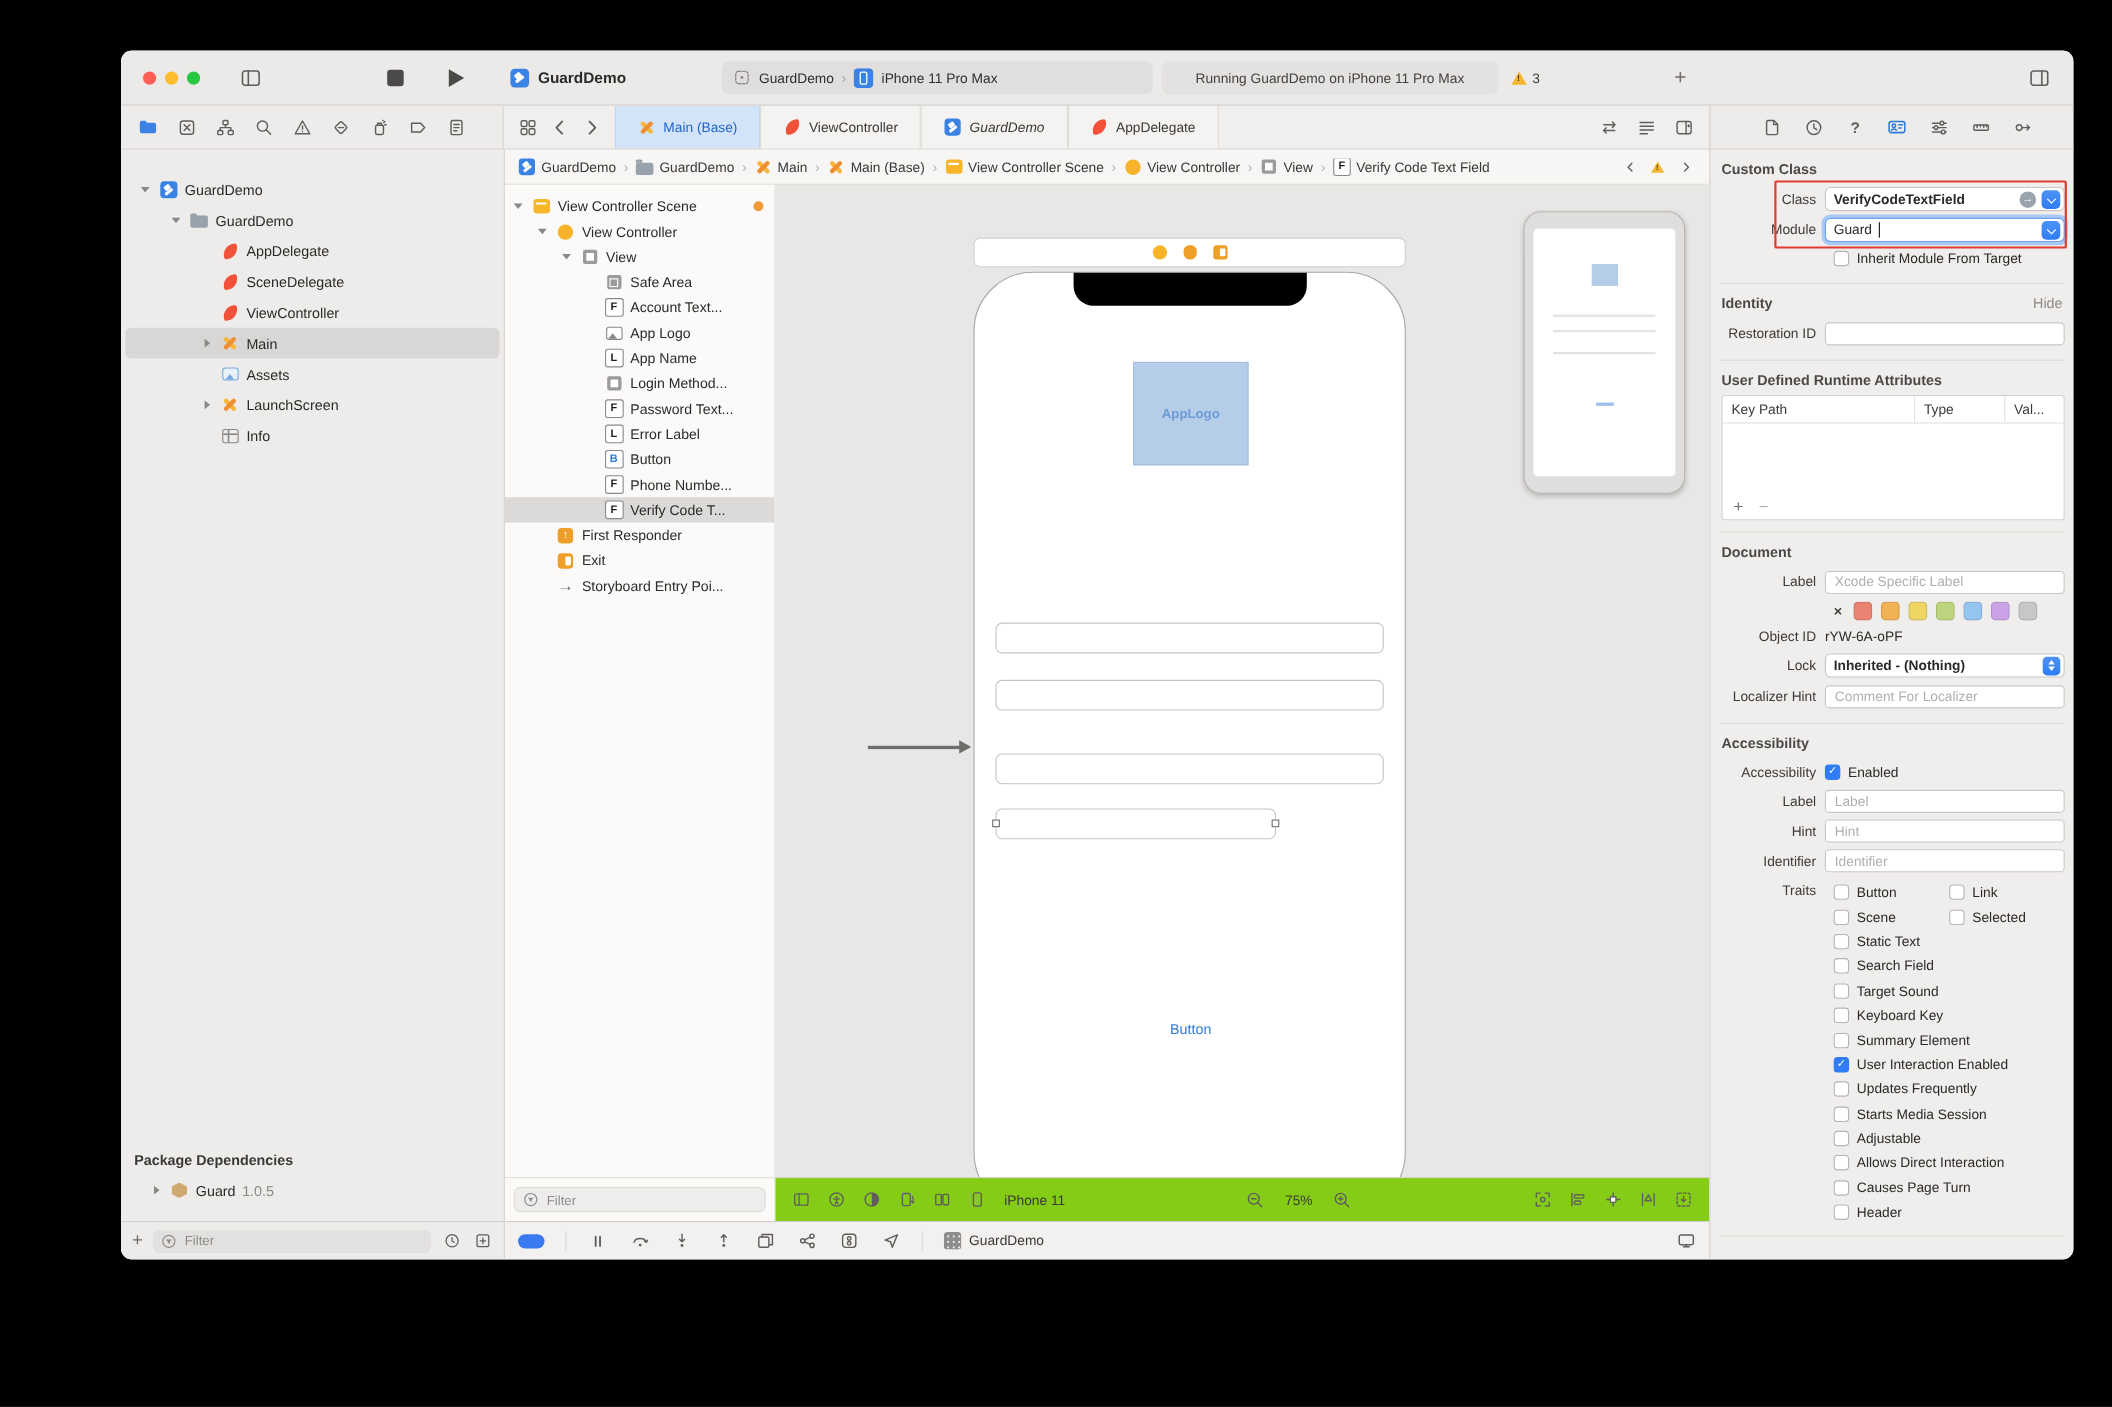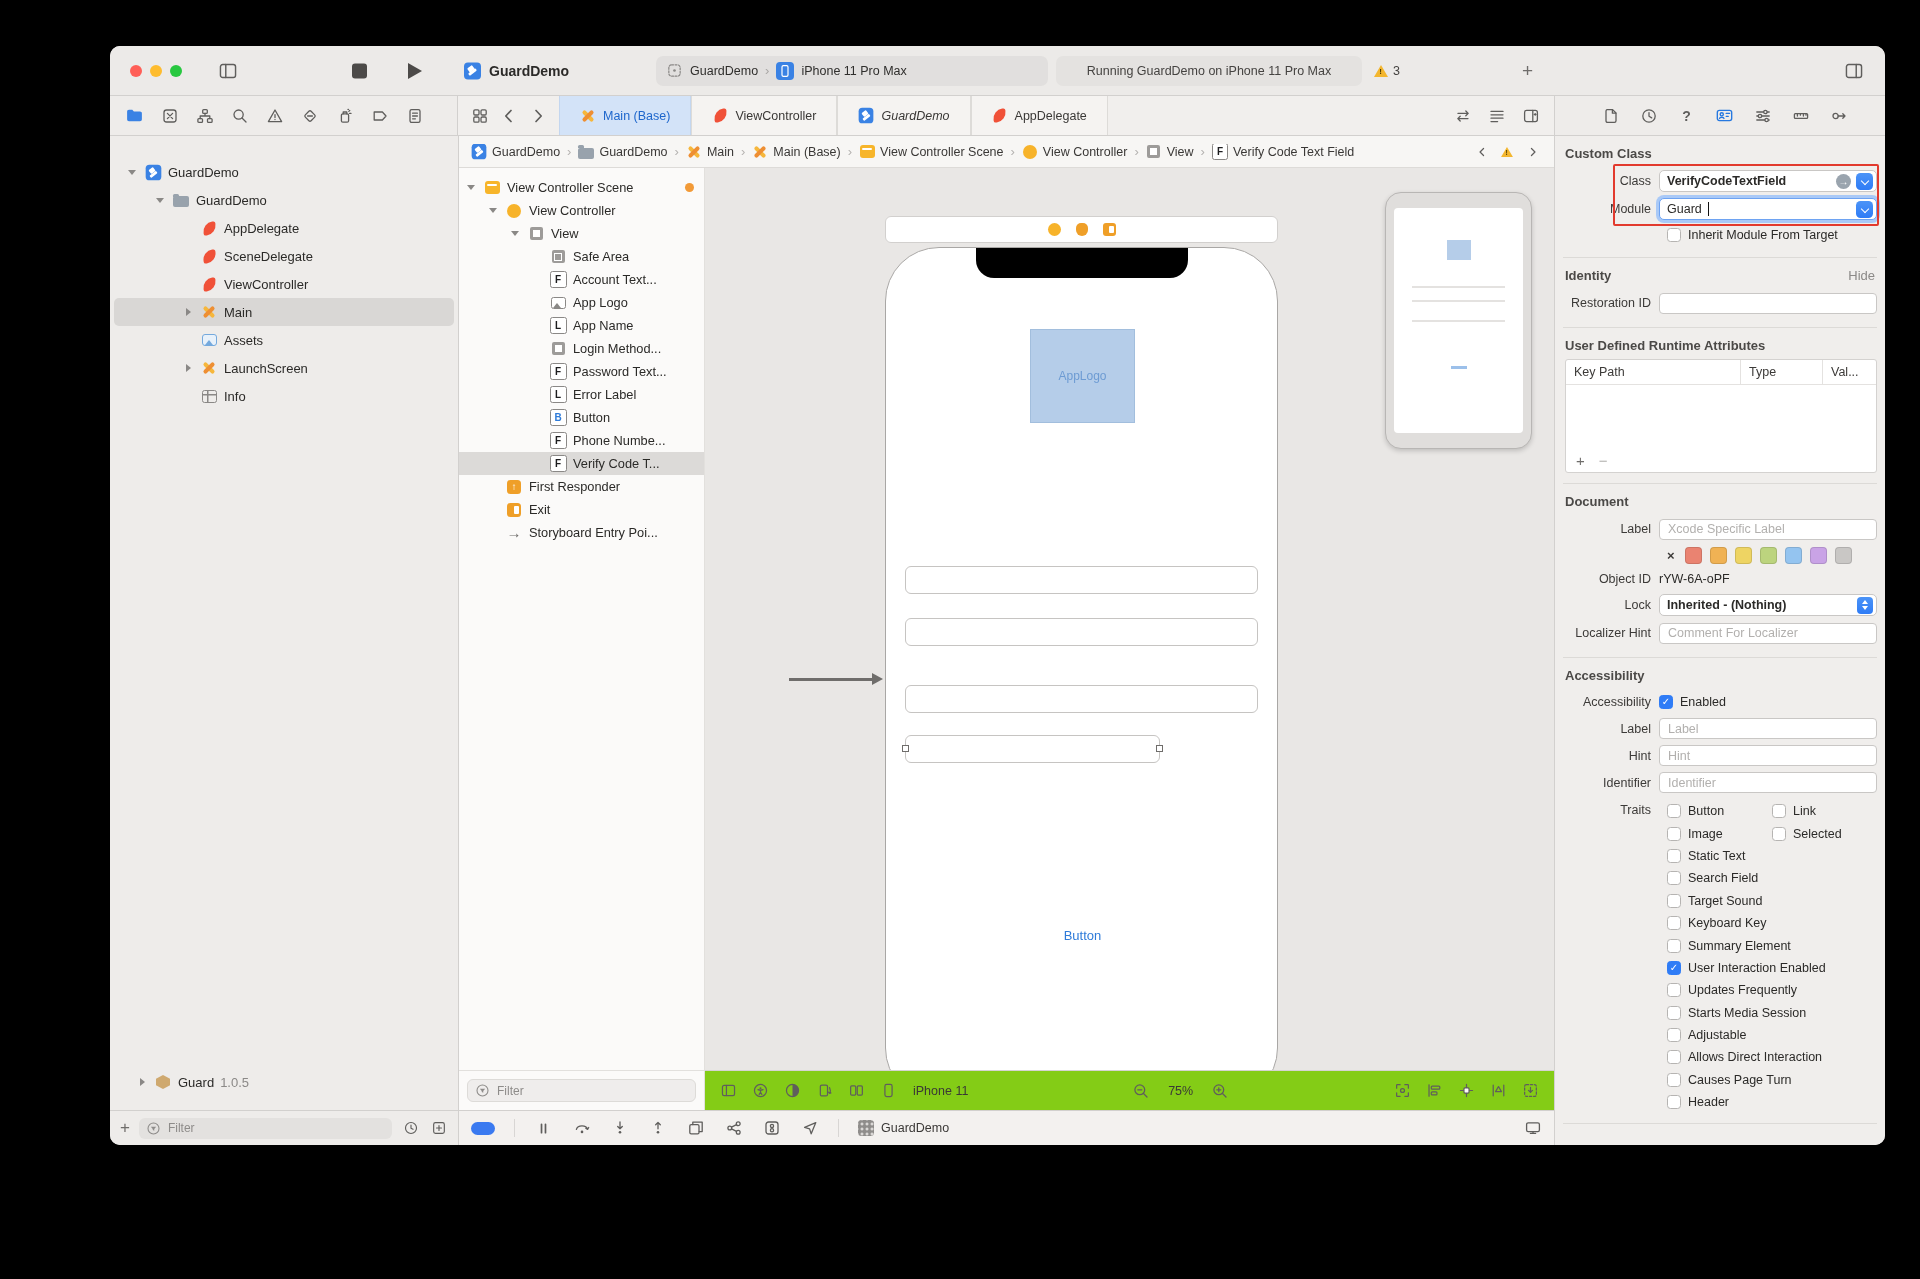--- a/index.html
+++ b/index.html
@@ -79,21 +79,21 @@
   .canvas{flex:1;background:#e9e7e5;position:relative;overflow:hidden;}
   
   .dock{position:absolute;left:180px;top:48px;width:393px;height:27px;background:#fff;border:1px solid #d2d0ce;border-radius:6px;box-sizing:border-box;display:flex;align-items:center;justify-content:center;gap:15px;}
   .dock-vc{width:13px;height:13px;border-radius:50%;background:#f7b32a;}
   .dock-fr{width:12px;height:13px;background:#ef9f28;border-radius:5px 5px 6px 6px;}
   .dock-exit{width:13px;height:13px;background:#ef9f28;border-radius:3px;position:relative;}
   .dock-exit::after{content:"";position:absolute;right:2px;top:3px;width:5px;height:7px;background:#fff;border-radius:1px;}
   .phone{position:absolute;left:180px;top:79px;width:393px;height:855px;background:#fff;border:1.5px solid #a9a7a5;border-radius:54px;box-sizing:border-box;}
   .notch{position:absolute;top:0;left:50%;transform:translateX(-50%);width:212px;height:30px;background:#000;border-radius:0 0 18px 18px;}
   .home-bar{position:absolute;bottom:16px;left:50%;transform:translateX(-50%);width:141px;height:5px;background:#000;border-radius:3px;}
-  .applogo{position:absolute;left:325px;top:161px;width:105px;height:94px;background:#b5cde9;border:1px solid #a2bedd;box-sizing:border-box;display:flex;align-items:center;justify-content:center;font-size:12px;font-weight:400;color:#6d9bd3;}
+  .applogo{position:absolute;left:325px;top:161px;width:105px;height:94px;background:#b5cde9;border:1px solid #a2bedd;box-sizing:border-box;display:flex;align-items:center;justify-content:center;font-size:12px;font-weight:700;color:#6d9bd3;}
   .tf{position:absolute;height:28px;background:#fff;border:1px solid #c6c4c2;border-radius:6px;box-sizing:border-box;}
   .tf1{left:200px;top:398px;width:353px;}
   .tf2{left:200px;top:450px;width:353px;}
   .tf3{left:200px;top:517px;width:353px;}
   .tf4{left:200px;top:567px;width:255px;}
   .handle{position:absolute;width:7px;height:7px;background:#fff;border:1px solid #6f6d6b;box-sizing:border-box;}
   .canvas-button{position:absolute;left:325px;top:760px;width:105px;text-align:center;font-size:13px;color:#2e7bd9;}
   .entry-arrow{position:absolute;left:84px;top:510px;width:84px;height:2.5px;background:#6f6d6b;}
   .entry-arrow::after{content:"";position:absolute;right:-10px;top:-5.2px;border-left:11px solid #6f6d6b;border-top:6.5px solid transparent;border-bottom:6.5px solid transparent;}
   .mini{position:absolute;left:680px;top:24px;width:147px;height:257px;background:#e0dedc;border:1px solid #b8b6b4;border-radius:16px;box-shadow:0 2px 5px rgba(0,0,0,.18);box-sizing:border-box;}
@@ -479,20 +479,21 @@
           </div>
           <div class="trow nav" style="padding-left: 68px;">
             <span class="disc none"></span>
             <span class="icw">
               <span class="ic-info-tb"></span>
             </span>
             <span class="tlabel">Info</span>
           </div>
         </div>
       <div>
+        <div class="pkg-header">Package Dependencies</div>
         <div id="pkg-tree" style="padding-left:10px;padding-bottom:14px;">
             <div class="trow nav" style="padding-left: 12px;">
               <span class="disc closed"></span>
               <span class="icw">
                 <span class="ic-pkg"></span>
               </span>
               <span class="tlabel">Guard</span>
               <span class="tver">1.0.5</span>
             </div>
           </div>
@@ -1044,21 +1045,21 @@
                 <span>Button</span>
               </span>
               <span class="titem twocol">
                 <span class="cb"></span>
                 <span>Link</span>
               </span>
             </div>
             <div class="trrow">
               <span class="titem twocol">
                 <span class="cb"></span>
-                <span>Image</span>
+                <span>Scene</span>
               </span>
               <span class="titem twocol">
                 <span class="cb"></span>
                 <span>Selected</span>
               </span>
             </div>
             <div class="trrow">
               <span class="titem">
                 <span class="cb"></span>
                 <span>Static Text</span>

